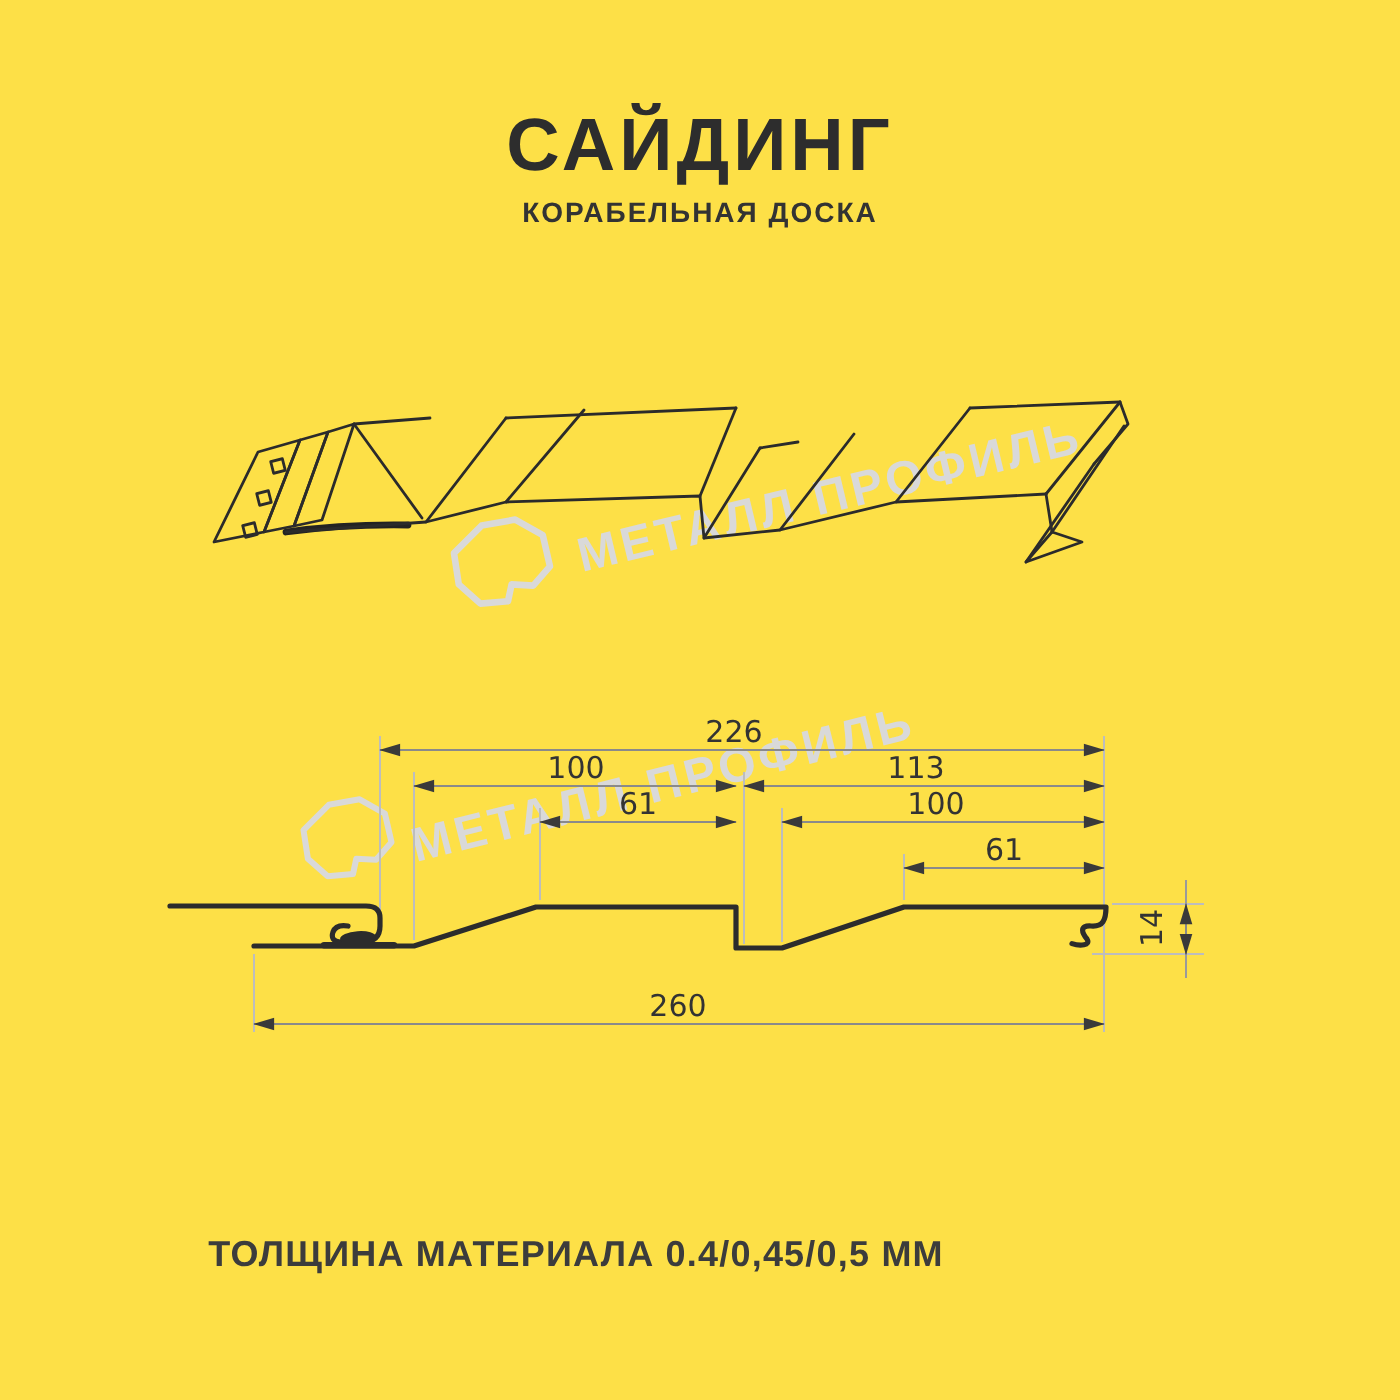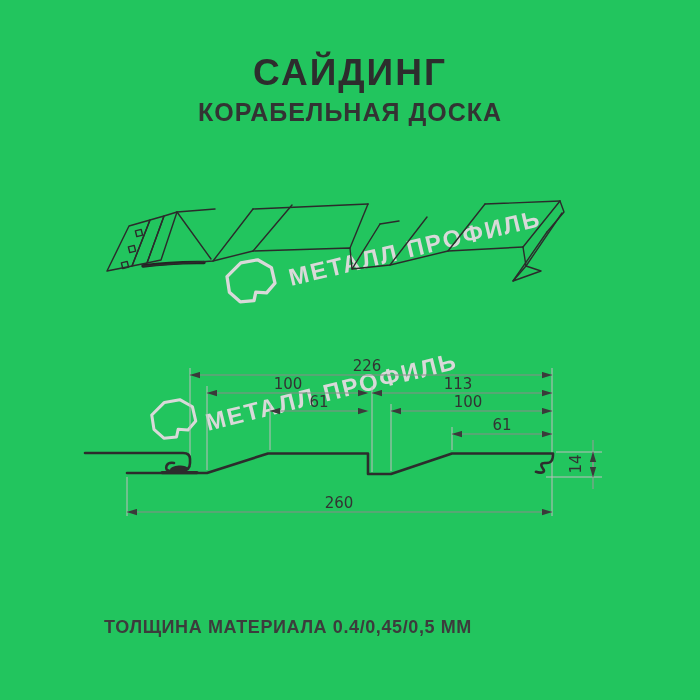--- a/index.html
+++ b/index.html
@@ -1,20 +1,20 @@
 <!DOCTYPE html>
 <html><head>
 <meta charset="utf-8">
 <style>
   html,body{margin:0;padding:0;background:#fff;}
-  .canvas{position:relative;width:700px;height:700px;background:#22c55e;overflow:hidden;
+  .canvas{position:relative;width:700px;height:700px;background:#fde047;overflow:hidden;
           font-family:"Liberation Sans","DejaVu Sans",sans-serif;}
   .hdr{position:absolute;left:0;width:700px;text-align:center;color:#2d2d2d;}
   .hdr-title{top:52px;font-size:37px;font-weight:bold;letter-spacing:2px;}
-  .hdr-sub{top:98px;font-size:25px;font-weight:bold;letter-spacing:1px;color:#333;}
+  .hdr-sub{top:98px;font-size:14px;font-weight:bold;letter-spacing:1px;color:#333;}
   .hdr-code{top:121px;font-size:15px;font-weight:bold;letter-spacing:.5px;color:#333;}
   .footer-note{position:absolute;left:0;top:617px;width:576px;text-align:center;
           font-size:18px;font-weight:bold;letter-spacing:.6px;color:#3c3c3c;}
   svg.scene{position:absolute;left:0;top:0;}
   .l3d{stroke:#2b2b2b;stroke-width:1.4;fill:none;stroke-linejoin:round;stroke-linecap:round;}
   .l3dthick{stroke:#232323;stroke-width:3.4;fill:none;stroke-linecap:round;}
   .prof{stroke:#2c2c2c;stroke-width:2.6;fill:none;stroke-linejoin:round;stroke-linecap:round;}
   .ext{stroke:#bdbdbd;stroke-width:1;}
   .extd{stroke:#9a9a9a;stroke-width:1;}
   .dim{stroke:#8a8a8a;stroke-width:1;}

